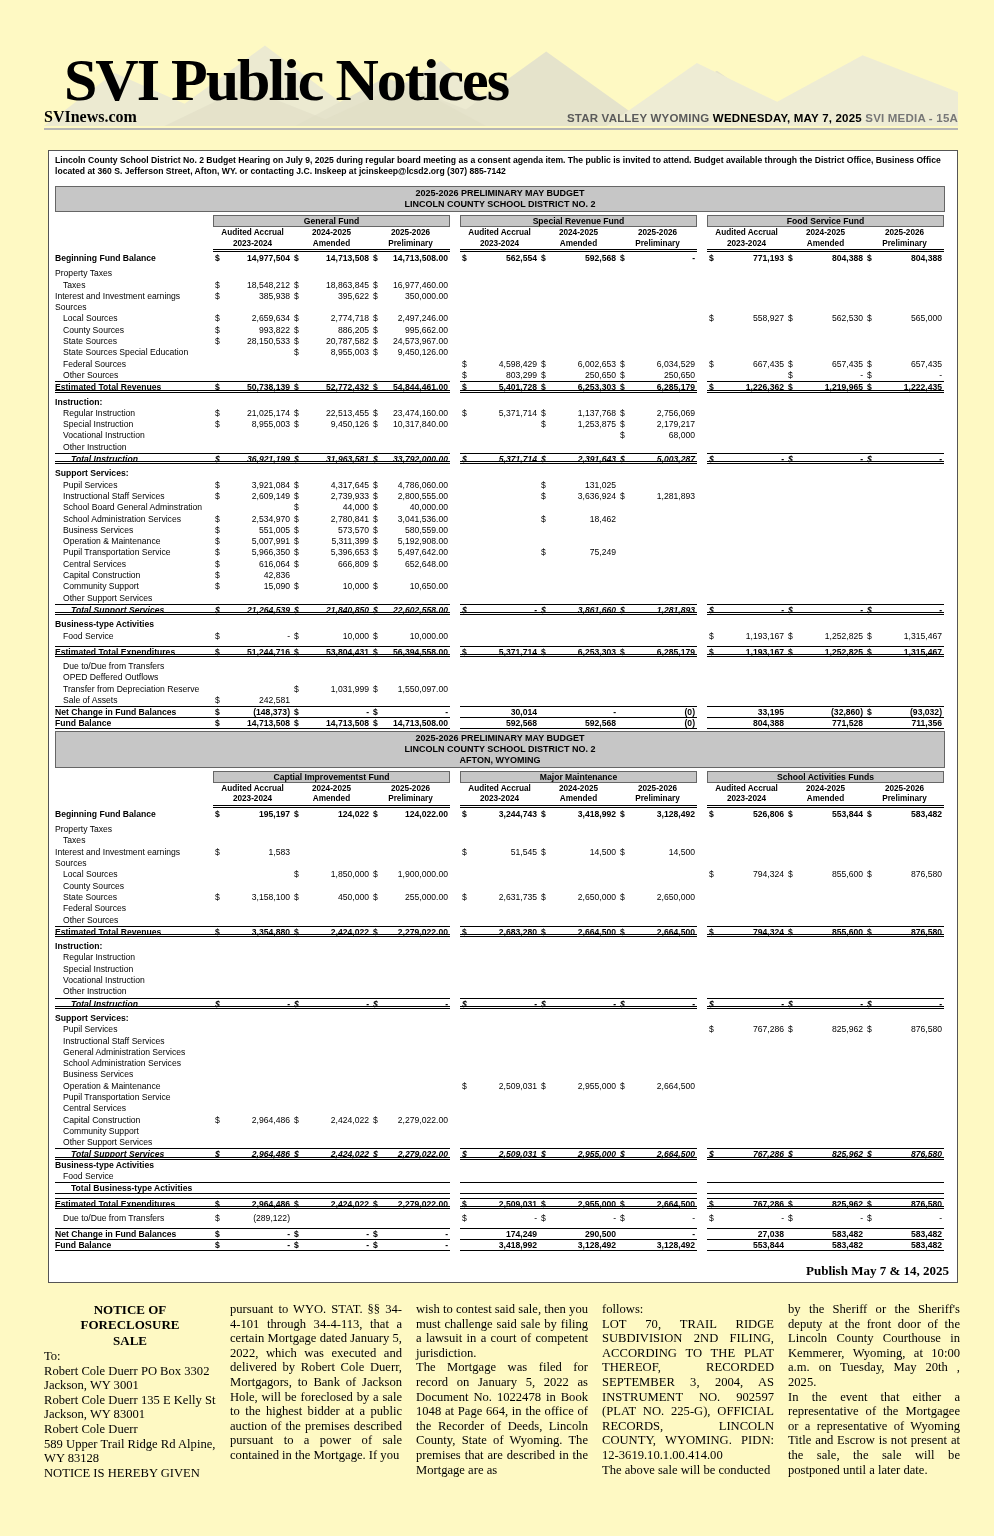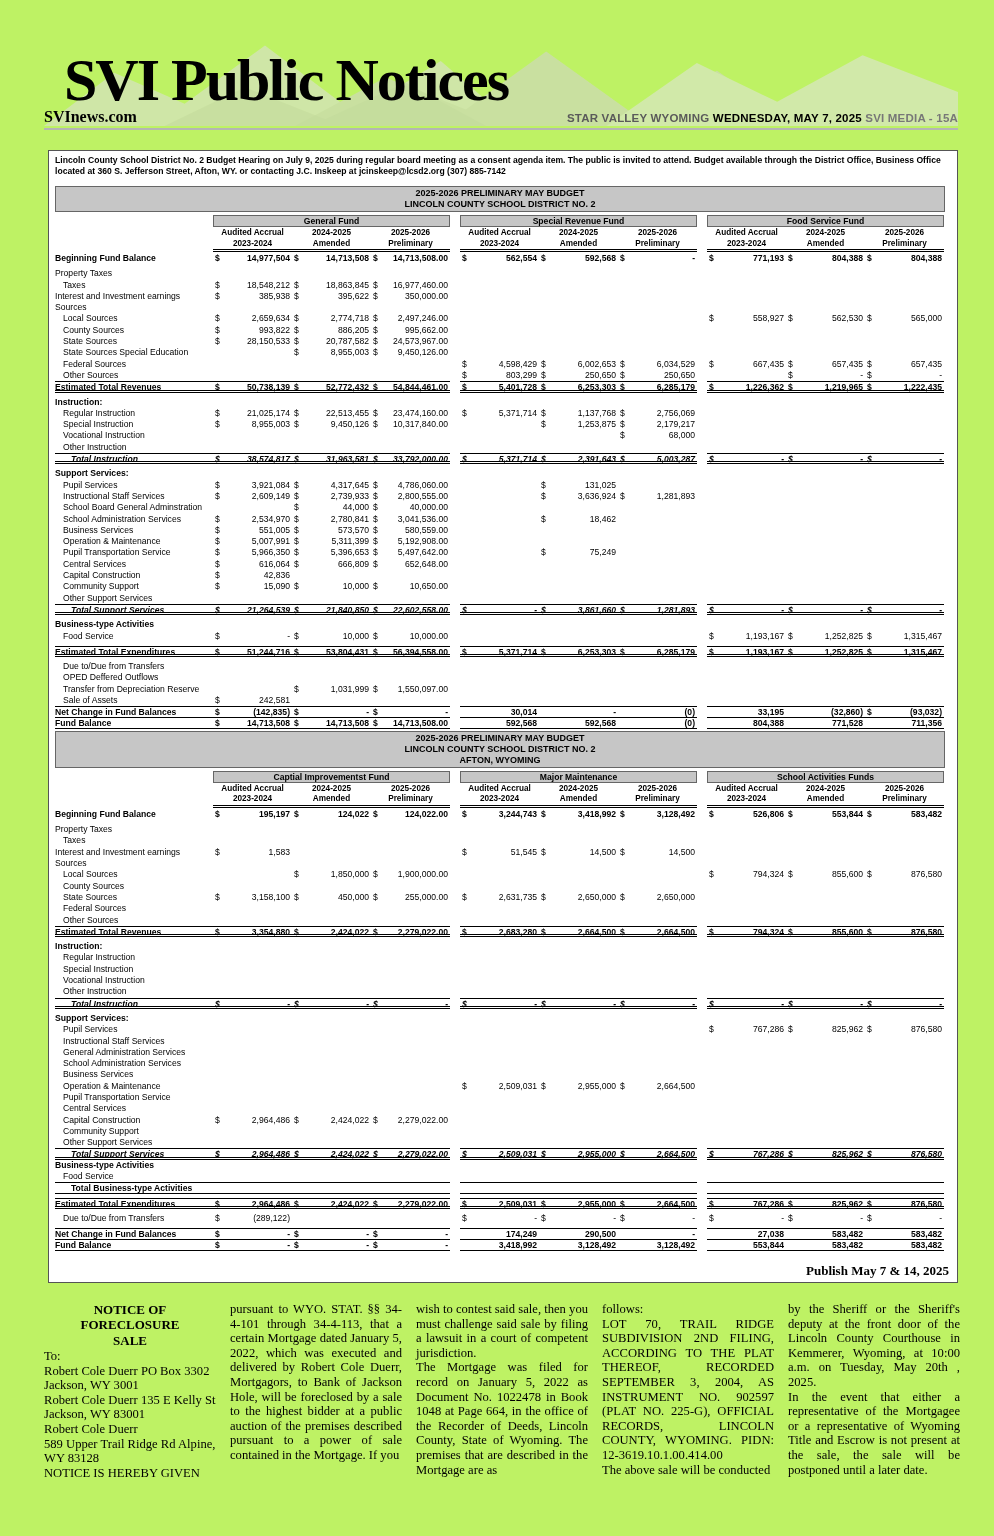--- a/index.html
+++ b/index.html
@@ -1,17 +1,17 @@
 <!DOCTYPE html>
 <html><head>
 <meta charset="utf-8">
 <style>
   * { margin:0; padding:0; box-sizing:border-box; }
   body { background:#fff; width:994px; }
-  .page { position:relative; width:994px; height:1536px; background:#bef264; overflow:hidden;
+  .page { position:relative; width:994px; height:1536px; background:#fef9c3; overflow:hidden;
           font-family:"Liberation Sans", sans-serif; color:#000; }
 
   
   .masthead { position:absolute; left:44px; right:36px; top:34px; height:92px; }
   .mountains { position:absolute; inset:0; width:100%; height:100%; opacity:.55; }
   .mast-title { position:relative; z-index:2; font-family:"Liberation Serif", serif; font-weight:bold;
                 font-size:60px; letter-spacing:-2px; padding-left:20px; line-height:92px; }
   .mast-info { position:absolute; left:44px; right:36px; top:108px; display:flex;
                justify-content:space-between; align-items:baseline; z-index:3; }
   .site { font-family:"Liberation Serif", serif; font-weight:bold; font-size:16px; }
@@ -751,21 +751,21 @@
               <div class="cell"></div>
             </div>
           </div>
         </div>
         <div class="trow rbi ru-t">
           <div class="seg segA">
             <div class="lbl ind2">Total Instruction</div>
             <div class="grp">
               <div class="cell">
                 <span class="dol">$</span>
-                <span class="val">38,574,817</span>
+                <span class="val">36,921,199</span>
               </div>
               <div class="cell">
                 <span class="dol">$</span>
                 <span class="val">31,963,581</span>
               </div>
               <div class="cell">
                 <span class="dol">$</span>
                 <span class="val">33,792,000.00</span>
               </div>
             </div>
@@ -1463,21 +1463,21 @@
               <div class="cell"></div>
             </div>
           </div>
         </div>
         <div class="trow rb ru-nc">
           <div class="seg segA">
             <div class="lbl ind0">Net Change in Fund Balances</div>
             <div class="grp">
               <div class="cell">
                 <span class="dol">$</span>
-                <span class="val">(142,835)</span>
+                <span class="val">(148,373)</span>
               </div>
               <div class="cell">
                 <span class="dol">$</span>
                 <span class="val">-</span>
               </div>
               <div class="cell">
                 <span class="dol">$</span>
                 <span class="val">-</span>
               </div>
             </div>

